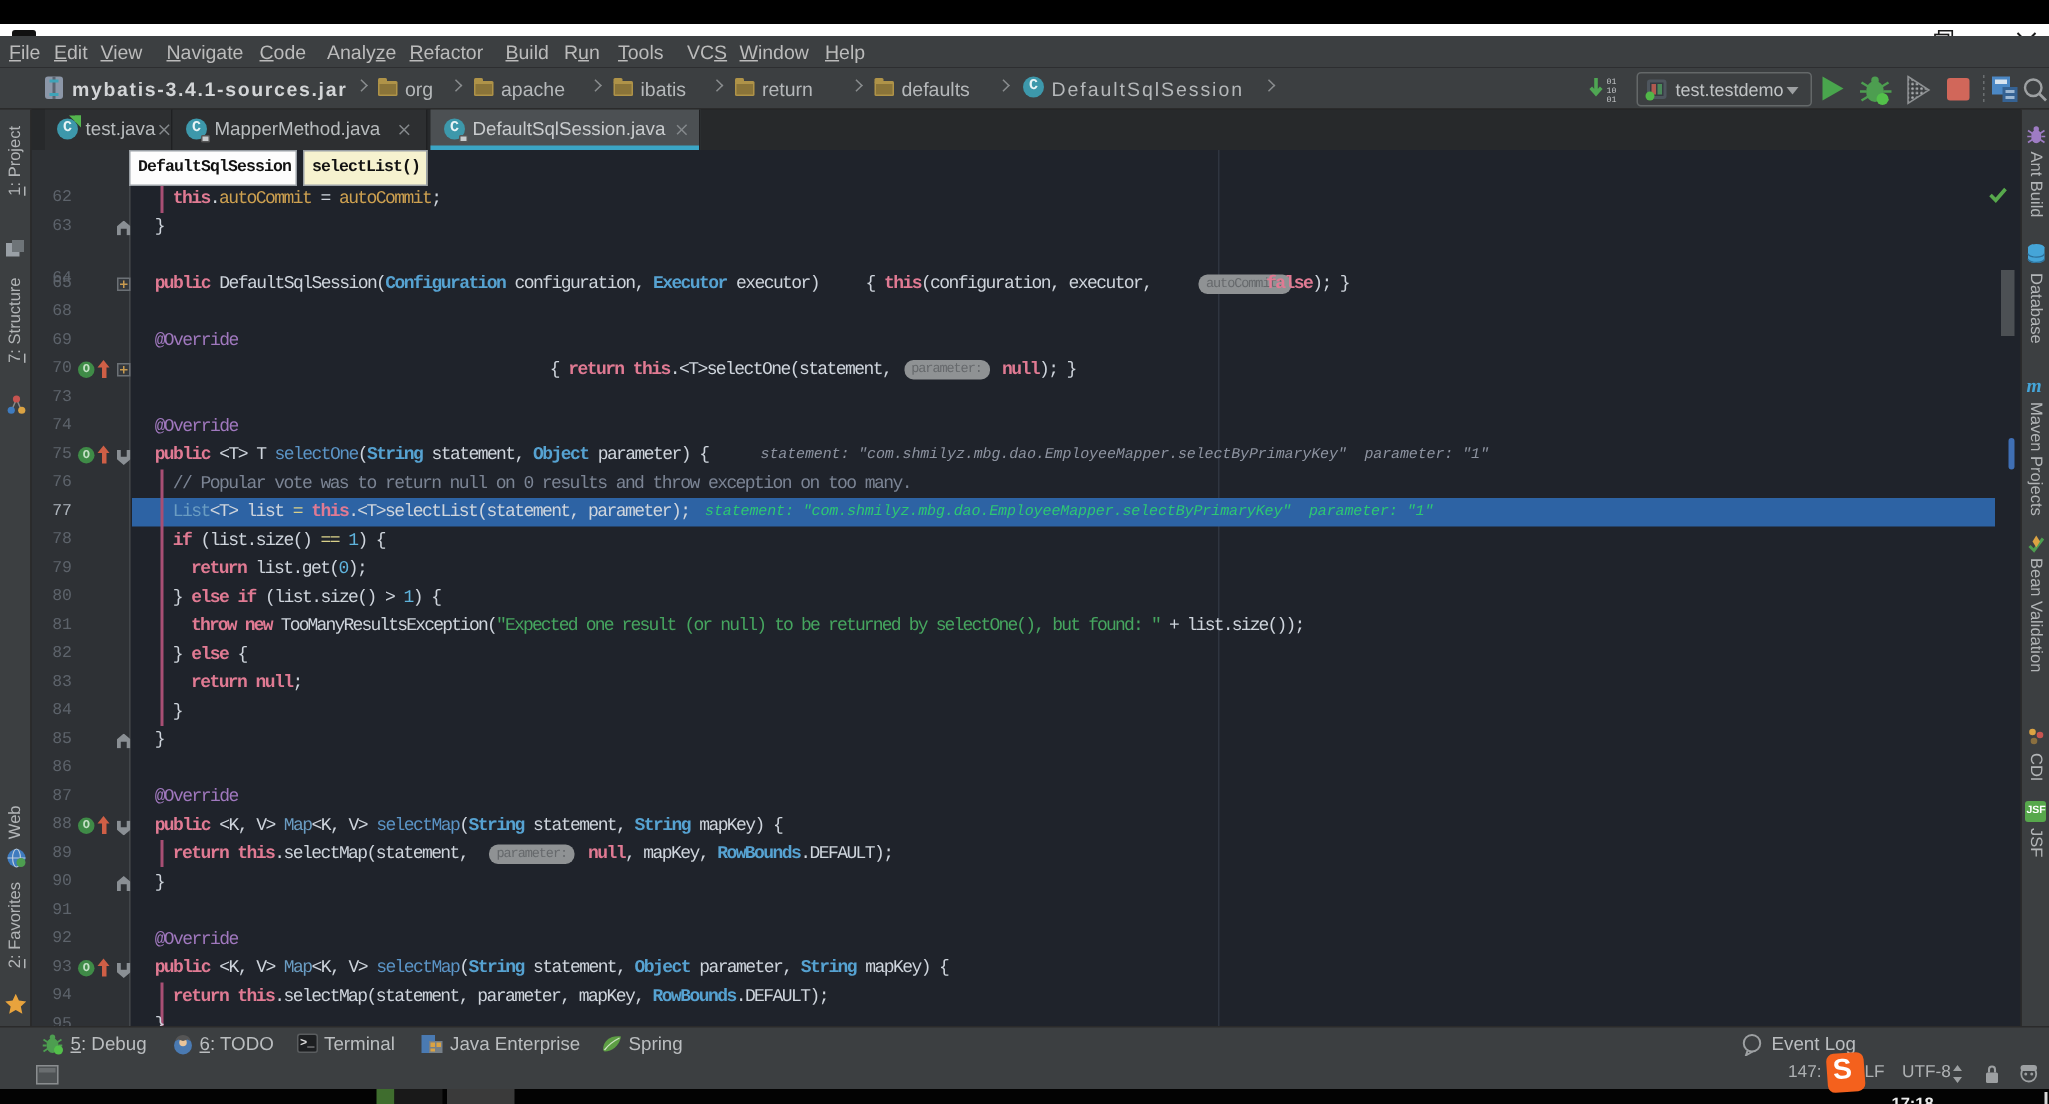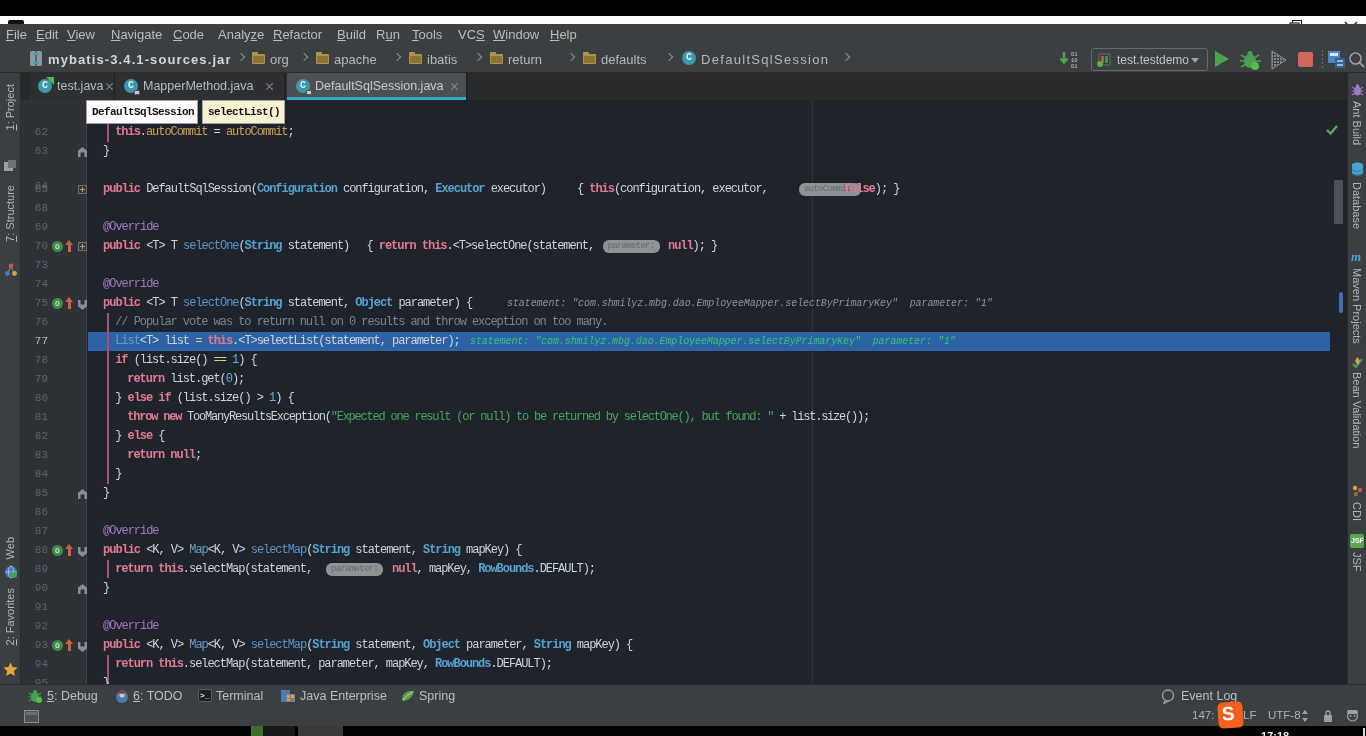--- a/index.html
+++ b/index.html
@@ -263,21 +263,20 @@
   <div class="guide" style="top:460px;height:18px;"></div>
   <div class="guide" style="top:555px;height:29px;"></div>
 
   <div class="ln" style="left:94.2px;top:23px;"><span class="kw">this</span>.<span class="fl">autoCommit</span> = <span class="fl">autoCommit</span>;</div>
   <div class="ln" style="left:82.1px;top:42px;">}</div>
   <div class="ln" style="left:82.1px;top:80px;"><span class="kw">public</span> DefaultSqlSession(<span class="ty">Configuration</span> configuration, <span class="ty">Executor</span> executor)</div>
   <div class="ln" style="left:556px;top:80px;">{ <span class="kw">this</span>(configuration, executor,</div>
   <div class="badge" style="left:762px;top:83px;margin-left:16px;">autoCommit:</div>
   <div class="ln" style="left:823px;top:80px;"><span class="kw">false</span>); }</div>
   <div class="ln" style="left:82.1px;top:118px;"><span class="an">@Override</span></div>
-  <div class="ln" style="left:82.1px;top:137px;"><span class="kw">public</span> &lt;T&gt; T <span class="mt">selectOne</span>(<span class="ty">String</span> statement)</div>
   <div class="ln" style="left:345.5px;top:137px;">{ <span class="kw">return this</span>.&lt;T&gt;selectOne(statement,</div>
   <div class="badge" style="left:581.5px;top:140px;">parameter:</div>
   <div class="ln" style="left:647px;top:137px;"><span class="kw">null</span>); }</div>
   <div class="ln" style="left:82.1px;top:175px;"><span class="an">@Override</span></div>
   <div class="ln" style="left:82.1px;top:194px;"><span class="kw">public</span> &lt;T&gt; T <span class="mt">selectOne</span>(<span class="ty">String</span> statement, <span class="ty">Object</span> parameter) {</div>
   <div class="hint hg" style="left:486px;top:194px;">statement: "com.shmilyz.mbg.dao.EmployeeMapper.selectByPrimaryKey"  parameter: "1"</div>
   <div class="ln cm" style="left:94.2px;top:213px;">// Popular vote was to return null on 0 results and throw exception on too many.</div>
   <div class="ln" style="left:94.2px;top:232px;"><span class="cl">List</span>&lt;T&gt; list <span class="op">=</span> <span class="kw">this</span>.&lt;T&gt;selectList(statement, parameter);</div>
   <div class="hint hgr" style="left:449px;top:232px;">statement: "com.shmilyz.mbg.dao.EmployeeMapper.selectByPrimaryKey"  parameter: "1"</div>
   <div class="ln" style="left:94.2px;top:251px;"><span class="kw">if</span> (list.size() <span class="op">==</span> <span class="nm">1</span>) {</div>

